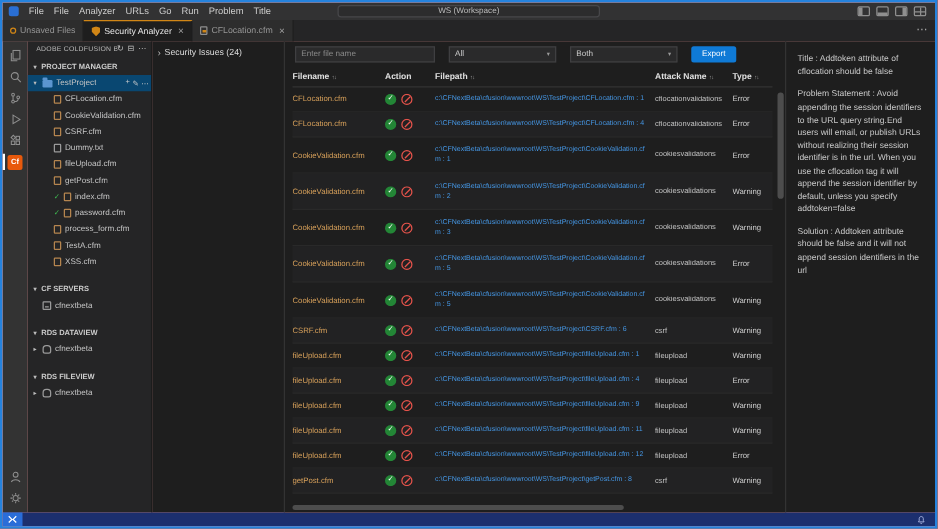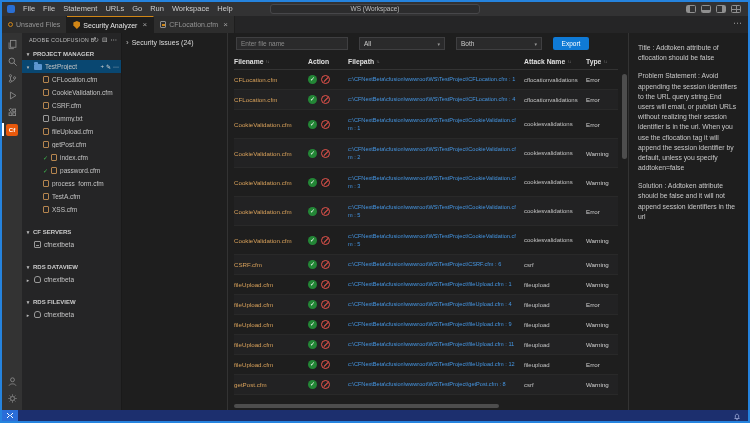--- a/index.html
+++ b/index.html
@@ -124,26 +124,26 @@
 </head>
 <body>
 
 <div class="window">
 
   <div class="titlebar">
     <div class="app-icon"></div>
     <div class="menus">
         <span class="menu-item">File</span>
         <span class="menu-item">File</span>
-        <span class="menu-item">Statement</span>
+        <span class="menu-item">Analyzer</span>
         <span class="menu-item">URLs</span>
         <span class="menu-item">Go</span>
         <span class="menu-item">Run</span>
-        <span class="menu-item">Workspace</span>
-        <span class="menu-item">Help</span>
+        <span class="menu-item">Problem</span>
+        <span class="menu-item">Title</span>
       </div>
     <div class="command-center">WS (Workspace)</div>
     <div class="title-actions">
       <span class="ta-icon fill-left"></span>
       <span class="ta-icon fill-bottom"></span>
       <span class="ta-icon fill-right"></span>
       <span class="ta-icon grid"></span>
     </div>
   </div>
 

